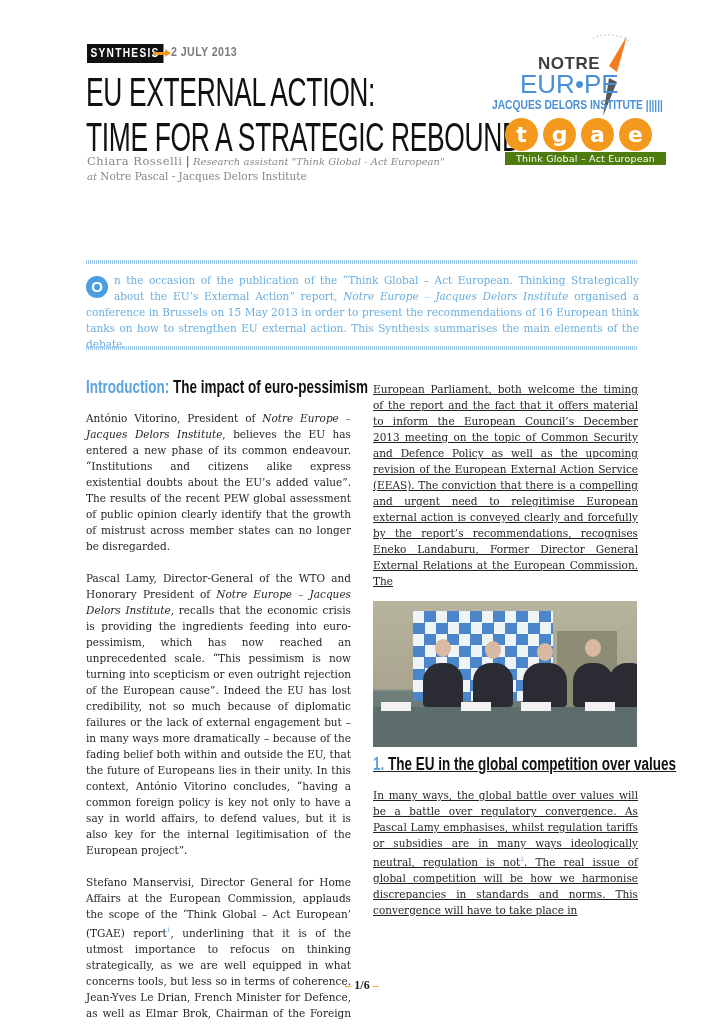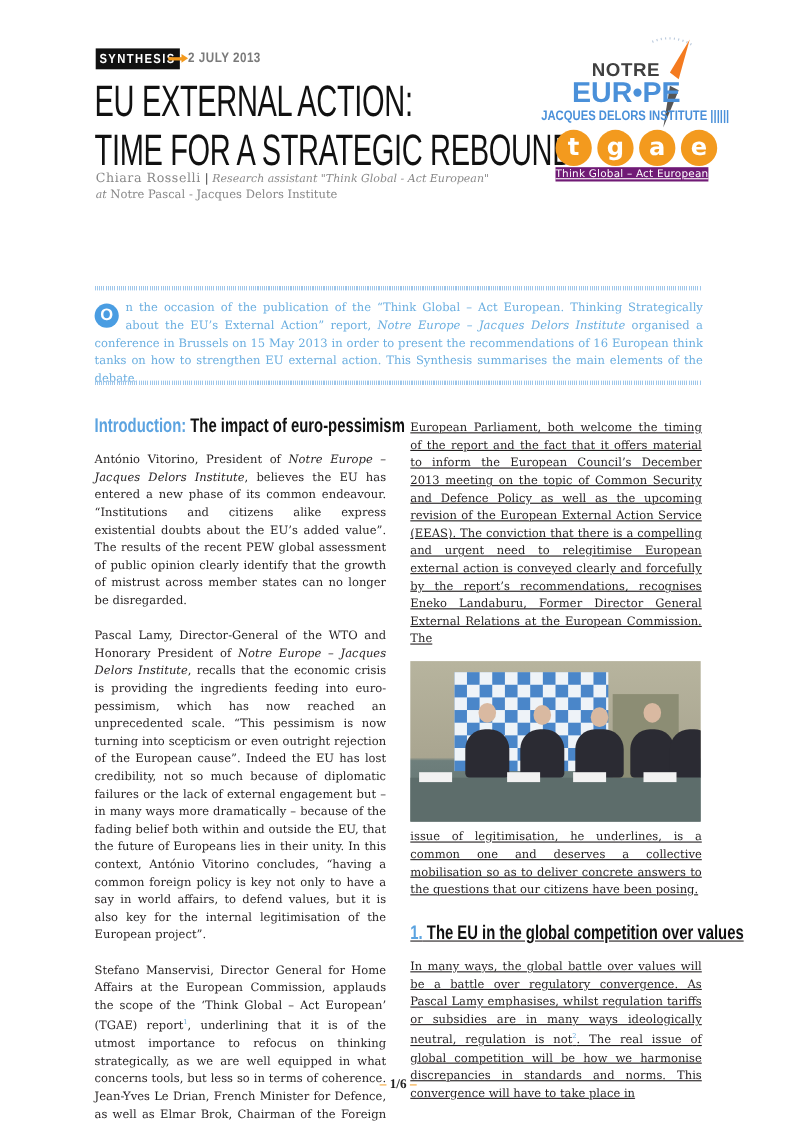--- a/index.html
+++ b/index.html
@@ -20,32 +20,32 @@
            font-size: 40px; line-height: 45px; color: #111; letter-spacing: -0.5px; transform: scaleX(0.66); transform-origin: left top; white-space: nowrap; }
   .byline { position: absolute; left: 87px; top: 154px; font-size: 10.5px; line-height: 15px; color: #888; }
   .byline .author { font-size: 11.5px; letter-spacing: 0.5px; }
   .byline .role { font-style: italic; font-size: 10px; }
   .byline .sep { color: #666; font-weight: bold; }
 
   
   .logo-ne { position: absolute; left: 492px; top: 32px; width: 180px; height: 88px; }
   .ne-notre { position: absolute; left: 46px; top: 22px; font-family: "Liberation Sans", sans-serif; font-weight: bold;
               font-size: 17px; color: #404040; letter-spacing: 0.5px; }
-  .ne-europe { position: absolute; left: 28px; top: 37px; font-family: "Liberation Sans", sans-serif; font-weight: bold;
+  .ne-europe { position: absolute; left: 28px; top: 37px; font-family: "Liberation Sans", sans-serif; font-weight: normal;
                font-size: 26px; color: #4a90d9; letter-spacing: 0px; }
   .ne-jdi { position: absolute; left: 0; top: 66px; font-family: "Liberation Sans", sans-serif; font-weight: bold;
             font-size: 12.5px; color: #4a90d9; white-space: nowrap; transform: scaleX(0.82); transform-origin: left top; }
   .ne-compass { position: absolute; left: 95px; top: 0; width: 50px; height: 85px; }
 
   .logo-tgae { position: absolute; left: 505px; top: 118px; width: 160px; height: 50px; }
   .tgae-circles { display: flex; gap: 5px; }
   .tgae-circle { width: 33px; height: 33px; border-radius: 50%; background: #f39a1e; color: #fff; font-family: "DejaVu Sans", sans-serif;
                  font-weight: bold; font-size: 22px; display: flex; align-items: center; justify-content: center; line-height: 1; }
-  .tgae-bar { margin-top: 1px; background: #701a75; color: #fff; font-family: "DejaVu Sans", sans-serif; font-size: 9.5px;
-              padding: 1px 0; white-space: nowrap; width: max-content; letter-spacing: 0.2px; text-decoration: underline; }
+  .tgae-bar { margin-top: 1px; background: #4d7c0f; color: #fff; font-family: "DejaVu Sans", sans-serif; font-size: 9.5px;
+              padding: 1px 11px; white-space: nowrap; width: max-content; letter-spacing: 0.2px; }
 
   
   .dots { position: absolute; left: 86px; width: 552px; height: 4px;
           background-image: repeating-linear-gradient(90deg, #9ec6ea 0 1px, transparent 1px 2px); }
   .dots.top { top: 260px; } .dots.bot { top: 346px; }
   .lead { position: absolute; left: 86px; top: 272px; width: 553px; font-size: 10.5px; line-height: 16px; color: #6aaee0;
           text-align: justify; margin: 0; }
   .dropcap { float: left; width: 22px; height: 22px; border-radius: 50%; background: #4a9de2; color: #fff;
              font-family: "Liberation Sans", sans-serif; font-weight: bold; font-size: 15px; display: flex; align-items: center;
              justify-content: center; margin: 4px 6px 0 0; }
@@ -143,21 +143,20 @@
     <div class="head" style="left:164px;top:42px"></div>
     <div class="person" style="left:200px"></div>
     <div class="head" style="left:212px;top:38px"></div>
     <div class="person" style="left:236px"></div>
     <div class="table"></div>
     <div class="card" style="left:8px"></div>
     <div class="card" style="left:88px"></div>
     <div class="card" style="left:148px"></div>
     <div class="card" style="left:212px"></div>
   </div>
-  <p style="margin-bottom:20px">issue of legitimisation, he underlines, is a common one and deserves a collective mobilisation so as to deliver concrete answers to the questions that our citizens have been posing.</p>
   <h2 class="section-h"><span class="accent">1.</span><span> The EU in the global competition over values</span></h2>
   <p><span>In many ways, the global battle over values will be a battle over regulatory convergence. As Pascal Lamy emphasises, whilst regulation tariffs or subsidies are in many ways ideologically neutral, regulation is not</span><sup class="fn">2</sup><span>. The real issue of global competition will be how we harmonise discrepancies in standards and norms. This convergence will have to take place in</span></p>
 </div>
 
 <div class="footer">
   <span class="dash">–</span>
   <span>1/6</span>
   <span class="dash">–</span>
 </div>
 

